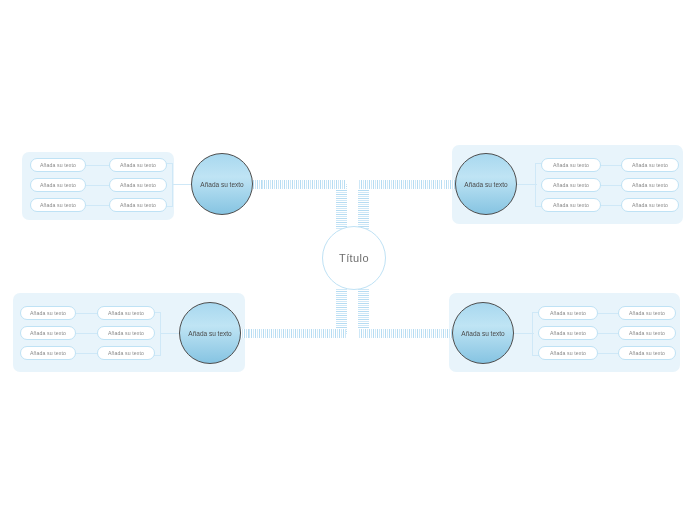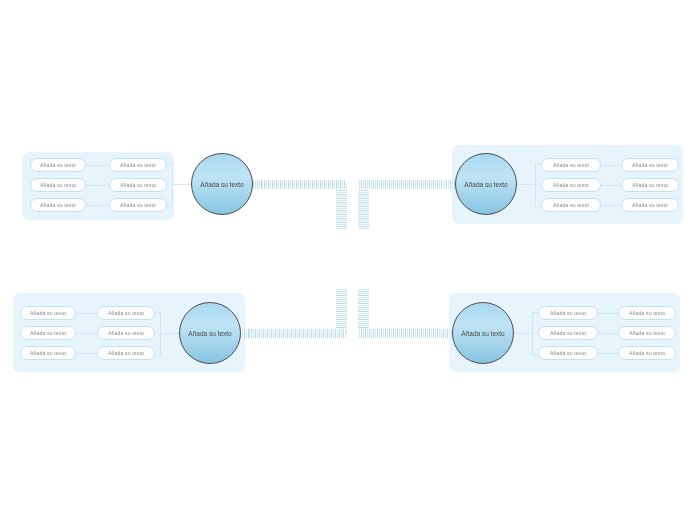--- a/index.html
+++ b/index.html
@@ -149,20 +149,23 @@
   <div class="conn-h" style="left:358px; top:180px; width:103px; height:9px;"></div>
 
   <div class="conn-h" style="left:232px; top:329px; width:114px; height:9px;"></div>
   <div class="conn-h" style="left:358px; top:329px; width:101px; height:9px;"></div>
 
   <div class="conn-h" style="left:250px; top:180px; width:12px; height:9px;"></div>
   <div class="conn-h" style="left:443px; top:180px; width:12px; height:9px;"></div>
   <div class="conn-h" style="left:237px; top:329px; width:12px; height:9px;"></div>
   <div class="conn-h" style="left:440px; top:329px; width:12px; height:9px;"></div>
 
+  <div class="center-node" style="left:322px; top:226px;">
+    <span>Título</span>
+  </div>
 
   <div class="branch-node" style="left:191px; top:153px;">
     <span>Añada su texto</span>
   </div>
 
   <div class="bracket-r" style="left:150px; top:163px; width:22px; height:42px; border-left:none;"></div>
   <div class="link" style="left:172px; top:184px; width:22px; height:1px;"></div>
 
   <div class="pill" style="left:109px; top:158px; width:58px;">
     <span>Añada su texto</span>

